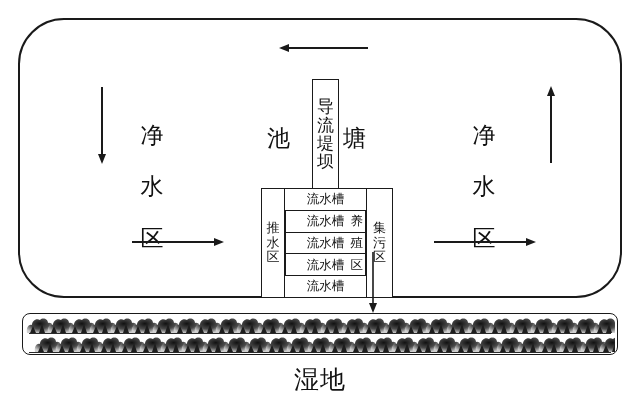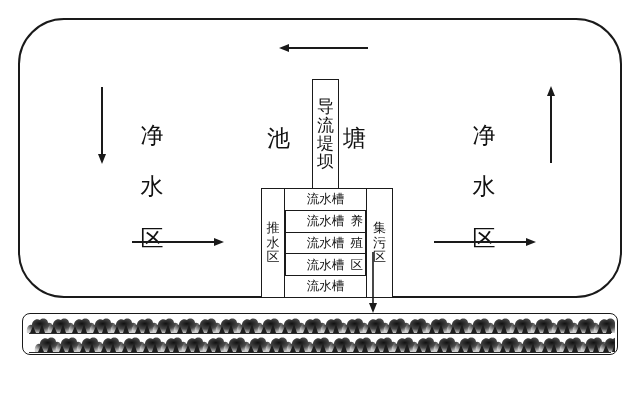--- a/index.html
+++ b/index.html
@@ -415,14 +415,15 @@
           <use href="#clump" x="514" y="1"></use>
             <use href="#clump" x="535" y="1"></use>
           <use href="#clump" x="556" y="1"></use>
             <use href="#clump" x="575" y="1"></use>
         </g>
       </svg>
       <div class="underline"></div>
     </div>
   </div>
 
+  <div class="caption">湿地</div>
 
 </div>
 
 </body></html>

